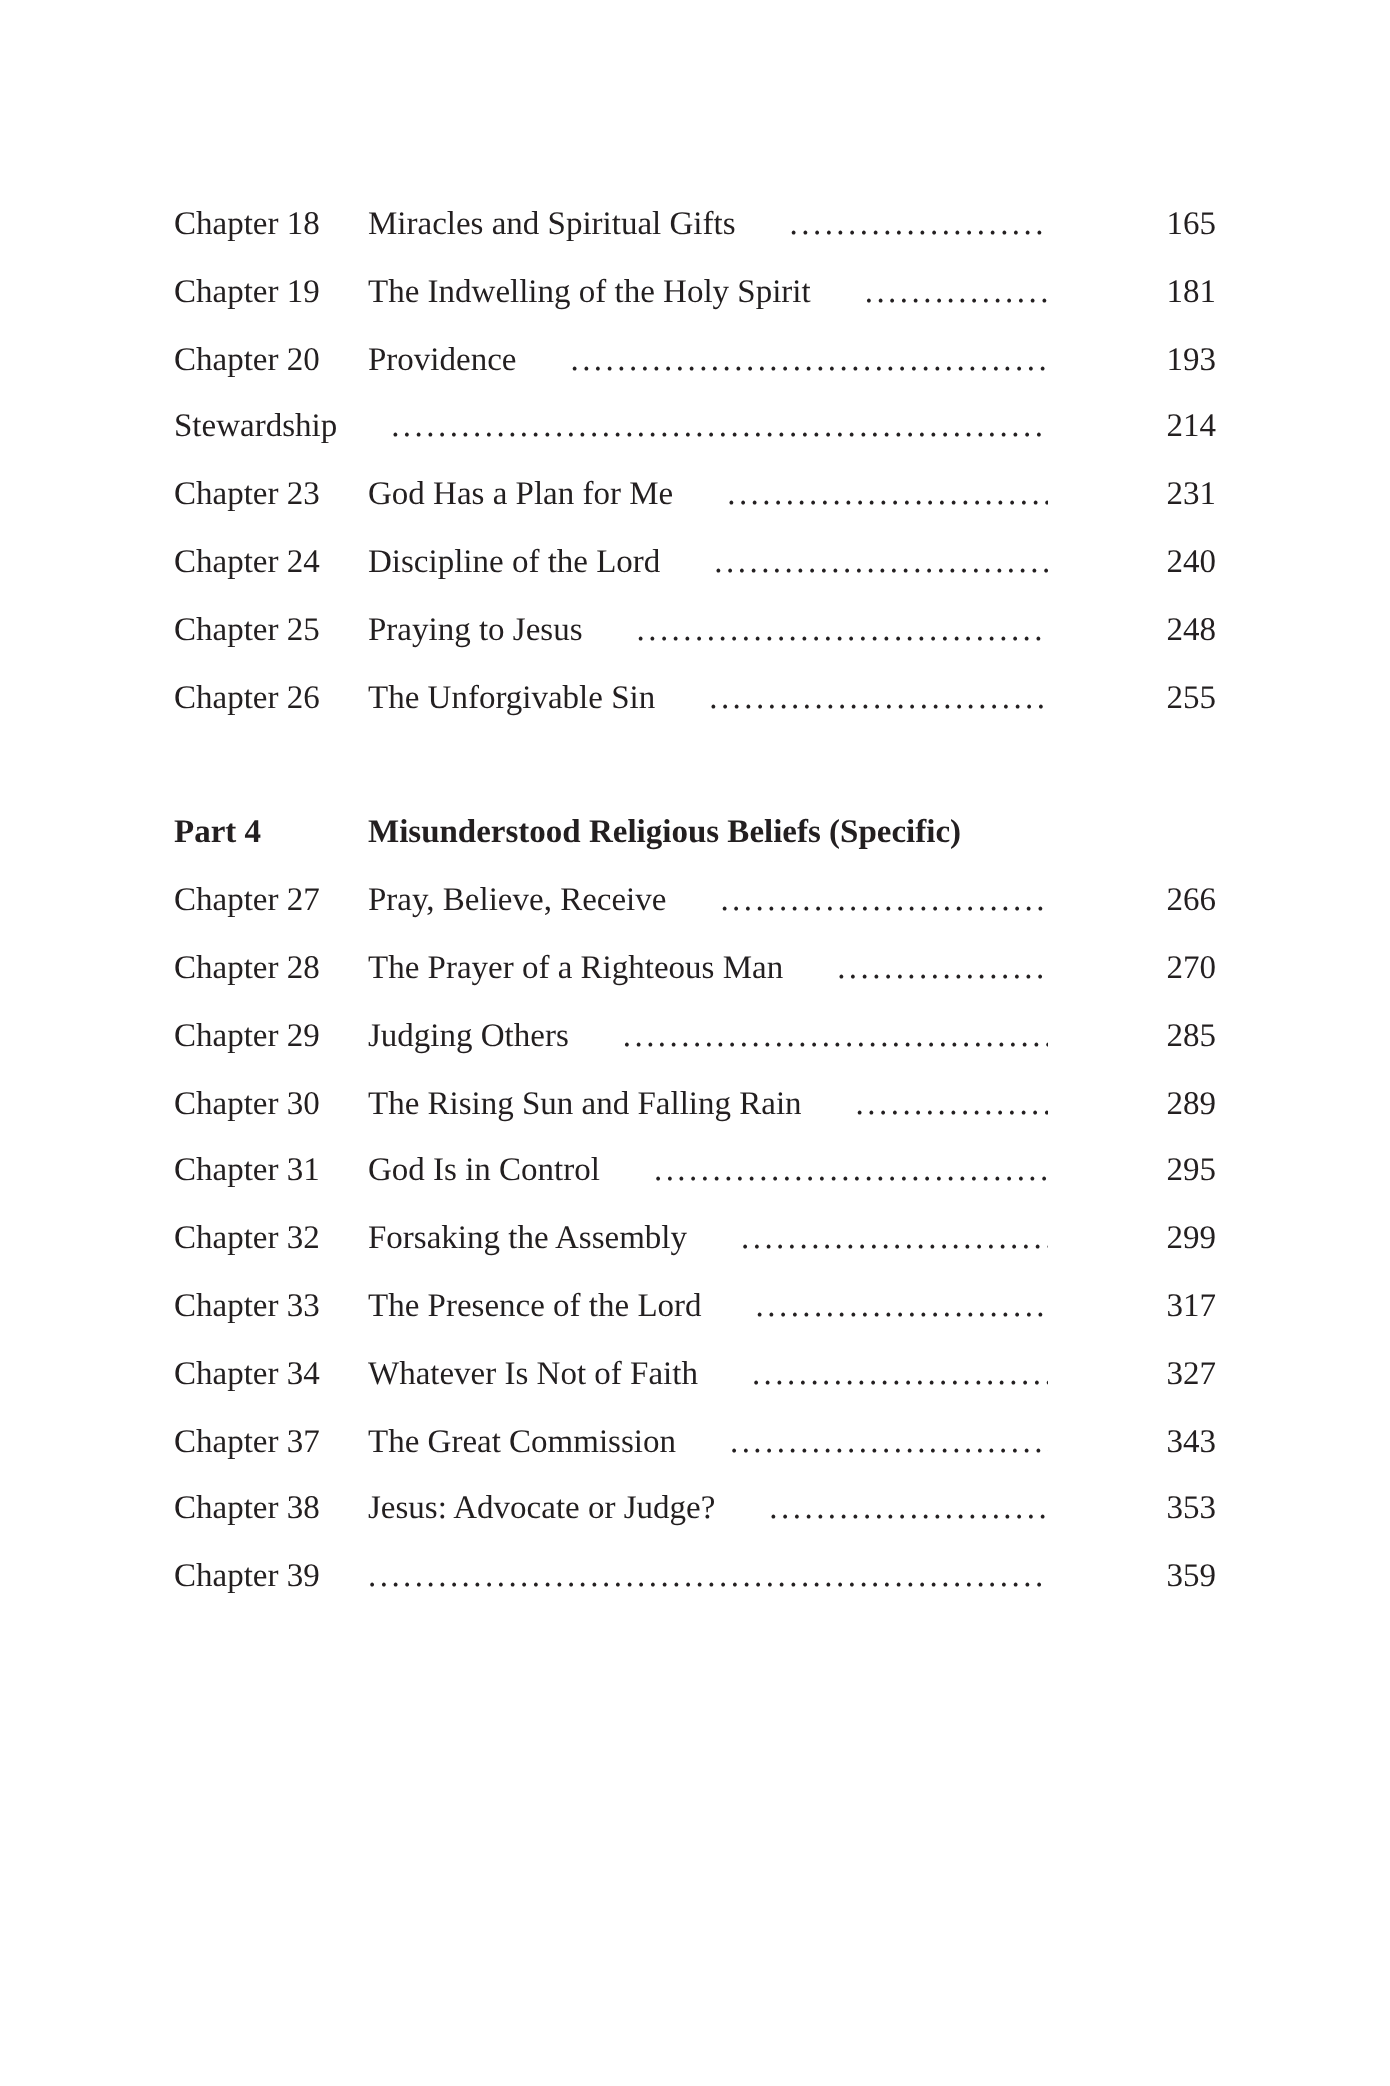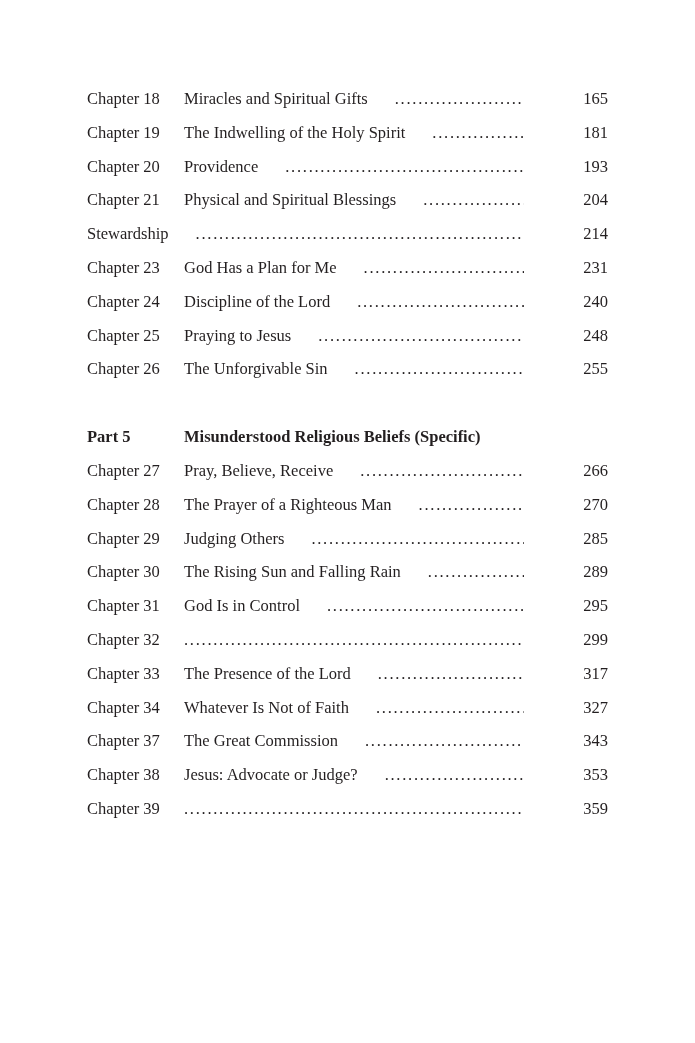--- a/index.html
+++ b/index.html
@@ -1,21 +1,21 @@
 <!DOCTYPE html>
 <html><head>
   <meta charset="utf-8">
   <style>
     html, body { margin: 0; padding: 0; background: #ffffff; }
     body {
       width: 695px; height: 1043px; position: relative; overflow: hidden;
       font-family: "Liberation Serif", "DejaVu Serif", serif;
       color: #231f20;
     }
-    .toc { position: absolute; left: 87px; top: 82px; width: 521px; }
+    .toc { position: absolute; left: 87px; top: 95px; width: 521px; }
     .row {
       display: flex; align-items: baseline; height: 33.8px;
       font-size: 16.5px; line-height: 33.8px;
     }
     .label { width: 97px; flex: 0 0 97px; white-space: nowrap; }
     .title-wrap { flex: 1 1 auto; display: flex; align-items: baseline; overflow: hidden; gap: 24px; }
     .title { white-space: nowrap; flex: 0 0 auto; padding-right: 3px; }
     .leader {
       flex: 1 1 auto; overflow: hidden; white-space: nowrap;
       letter-spacing: 2.6px; color: #231f20;
@@ -52,28 +52,20 @@
       </div>
       <div class="row">
         <span class="label">Chapter 20</span>
         <span class="title-wrap">
           <span class="title">Providence</span>
           <span class="leader"></span>
           <span class="page">193</span>
         </span>
       </div>
       <div class="row">
-        <span class="label">Chapter 21</span>
-        <span class="title-wrap">
-          <span class="title">Physical and Spiritual Blessings</span>
-          <span class="leader"></span>
-          <span class="page">204</span>
-        </span>
-      </div>
-      <div class="row">
         <span class="title-wrap">
           <span class="title">Stewardship</span>
           <span class="leader"></span>
           <span class="page">214</span>
         </span>
       </div>
       <div class="row">
         <span class="label">Chapter 23</span>
         <span class="title-wrap">
           <span class="title">God Has a Plan for Me</span>
@@ -101,21 +93,21 @@
         <span class="label">Chapter 26</span>
         <span class="title-wrap">
           <span class="title">The Unforgivable Sin</span>
           <span class="leader"></span>
           <span class="page">255</span>
         </span>
       </div>
     </div>
   <div class="gap"></div>
   <div class="row part-row">
-    <span class="label">Part 5</span>
+    <span class="label">Part 4</span>
     <span class="title">Misunderstood Religious Beliefs (Specific)</span>
   </div>
   <div id="section-b">
       <div class="row">
         <span class="label">Chapter 27</span>
         <span class="title-wrap">
           <span class="title">Pray, Believe, Receive</span>
           <span class="leader"></span>
           <span class="page">266</span>
         </span>
@@ -148,20 +140,21 @@
         <span class="label">Chapter 31</span>
         <span class="title-wrap">
           <span class="title">God Is in Control</span>
           <span class="leader"></span>
           <span class="page">295</span>
         </span>
       </div>
       <div class="row">
         <span class="label">Chapter 32</span>
         <span class="title-wrap">
+          <span class="title">Forsaking the Assembly</span>
           <span class="leader"></span>
           <span class="page">299</span>
         </span>
       </div>
       <div class="row">
         <span class="label">Chapter 33</span>
         <span class="title-wrap">
           <span class="title">The Presence of the Lord</span>
           <span class="leader"></span>
           <span class="page">317</span>

